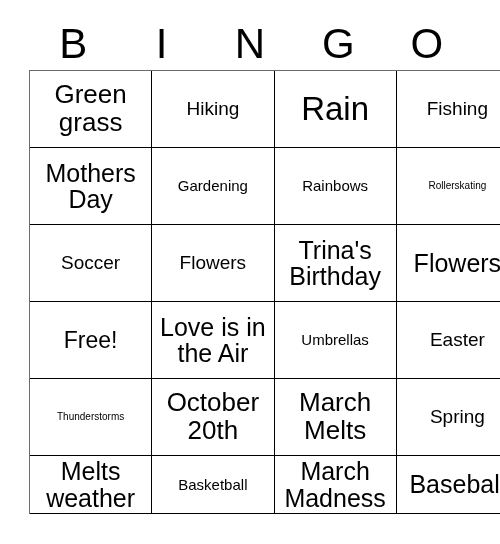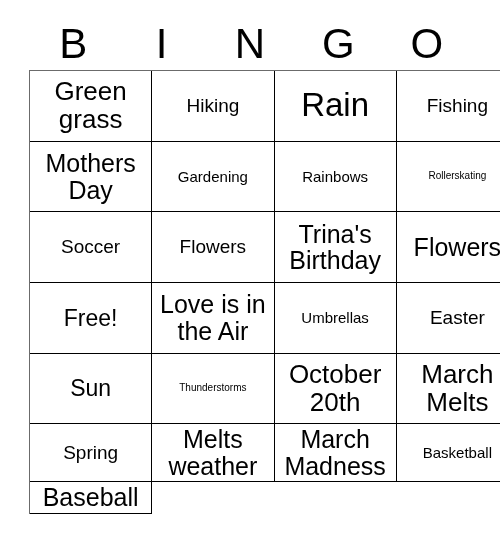--- a/index.html
+++ b/index.html
@@ -155,42 +155,39 @@
         <span class="fs-md">Love is in the Air</span>
       </div>
     <div class="cell">
         <span class="fs-sm">Umbrellas</span>
       </div>
 
     <div class="cell">
         <span class="fs-lg">Easter</span>
       </div>
     <div class="cell">
-        <span class="fs-xxl">Sun</span>
-      </div>
-    <div class="cell">
         <span class="fs-xs">Thunderstorms</span>
       </div>
     <div class="cell">
         <span class="fs-xl">October 20th</span>
       </div>
     <div class="cell">
         <span class="fs-xl">March Melts</span>
       </div>
 
     <div class="cell">
         <span class="fs-lg">Spring</span>
       </div>
     <div class="cell">
         <span class="fs-md">Melts weather</span>
       </div>
     <div class="cell">
-        <span class="fs-md">March Madness</span>
+        <span class="fs-sm">Basketball</span>
       </div>
     <div class="cell">
-        <span class="fs-sm">Basketball</span>
+        <span class="fs-md">March Madness</span>
       </div>
     <div class="cell">
         <span class="fs-md">Baseball</span>
       </div>
 
   </div>
 </div>
 
 </body></html>

